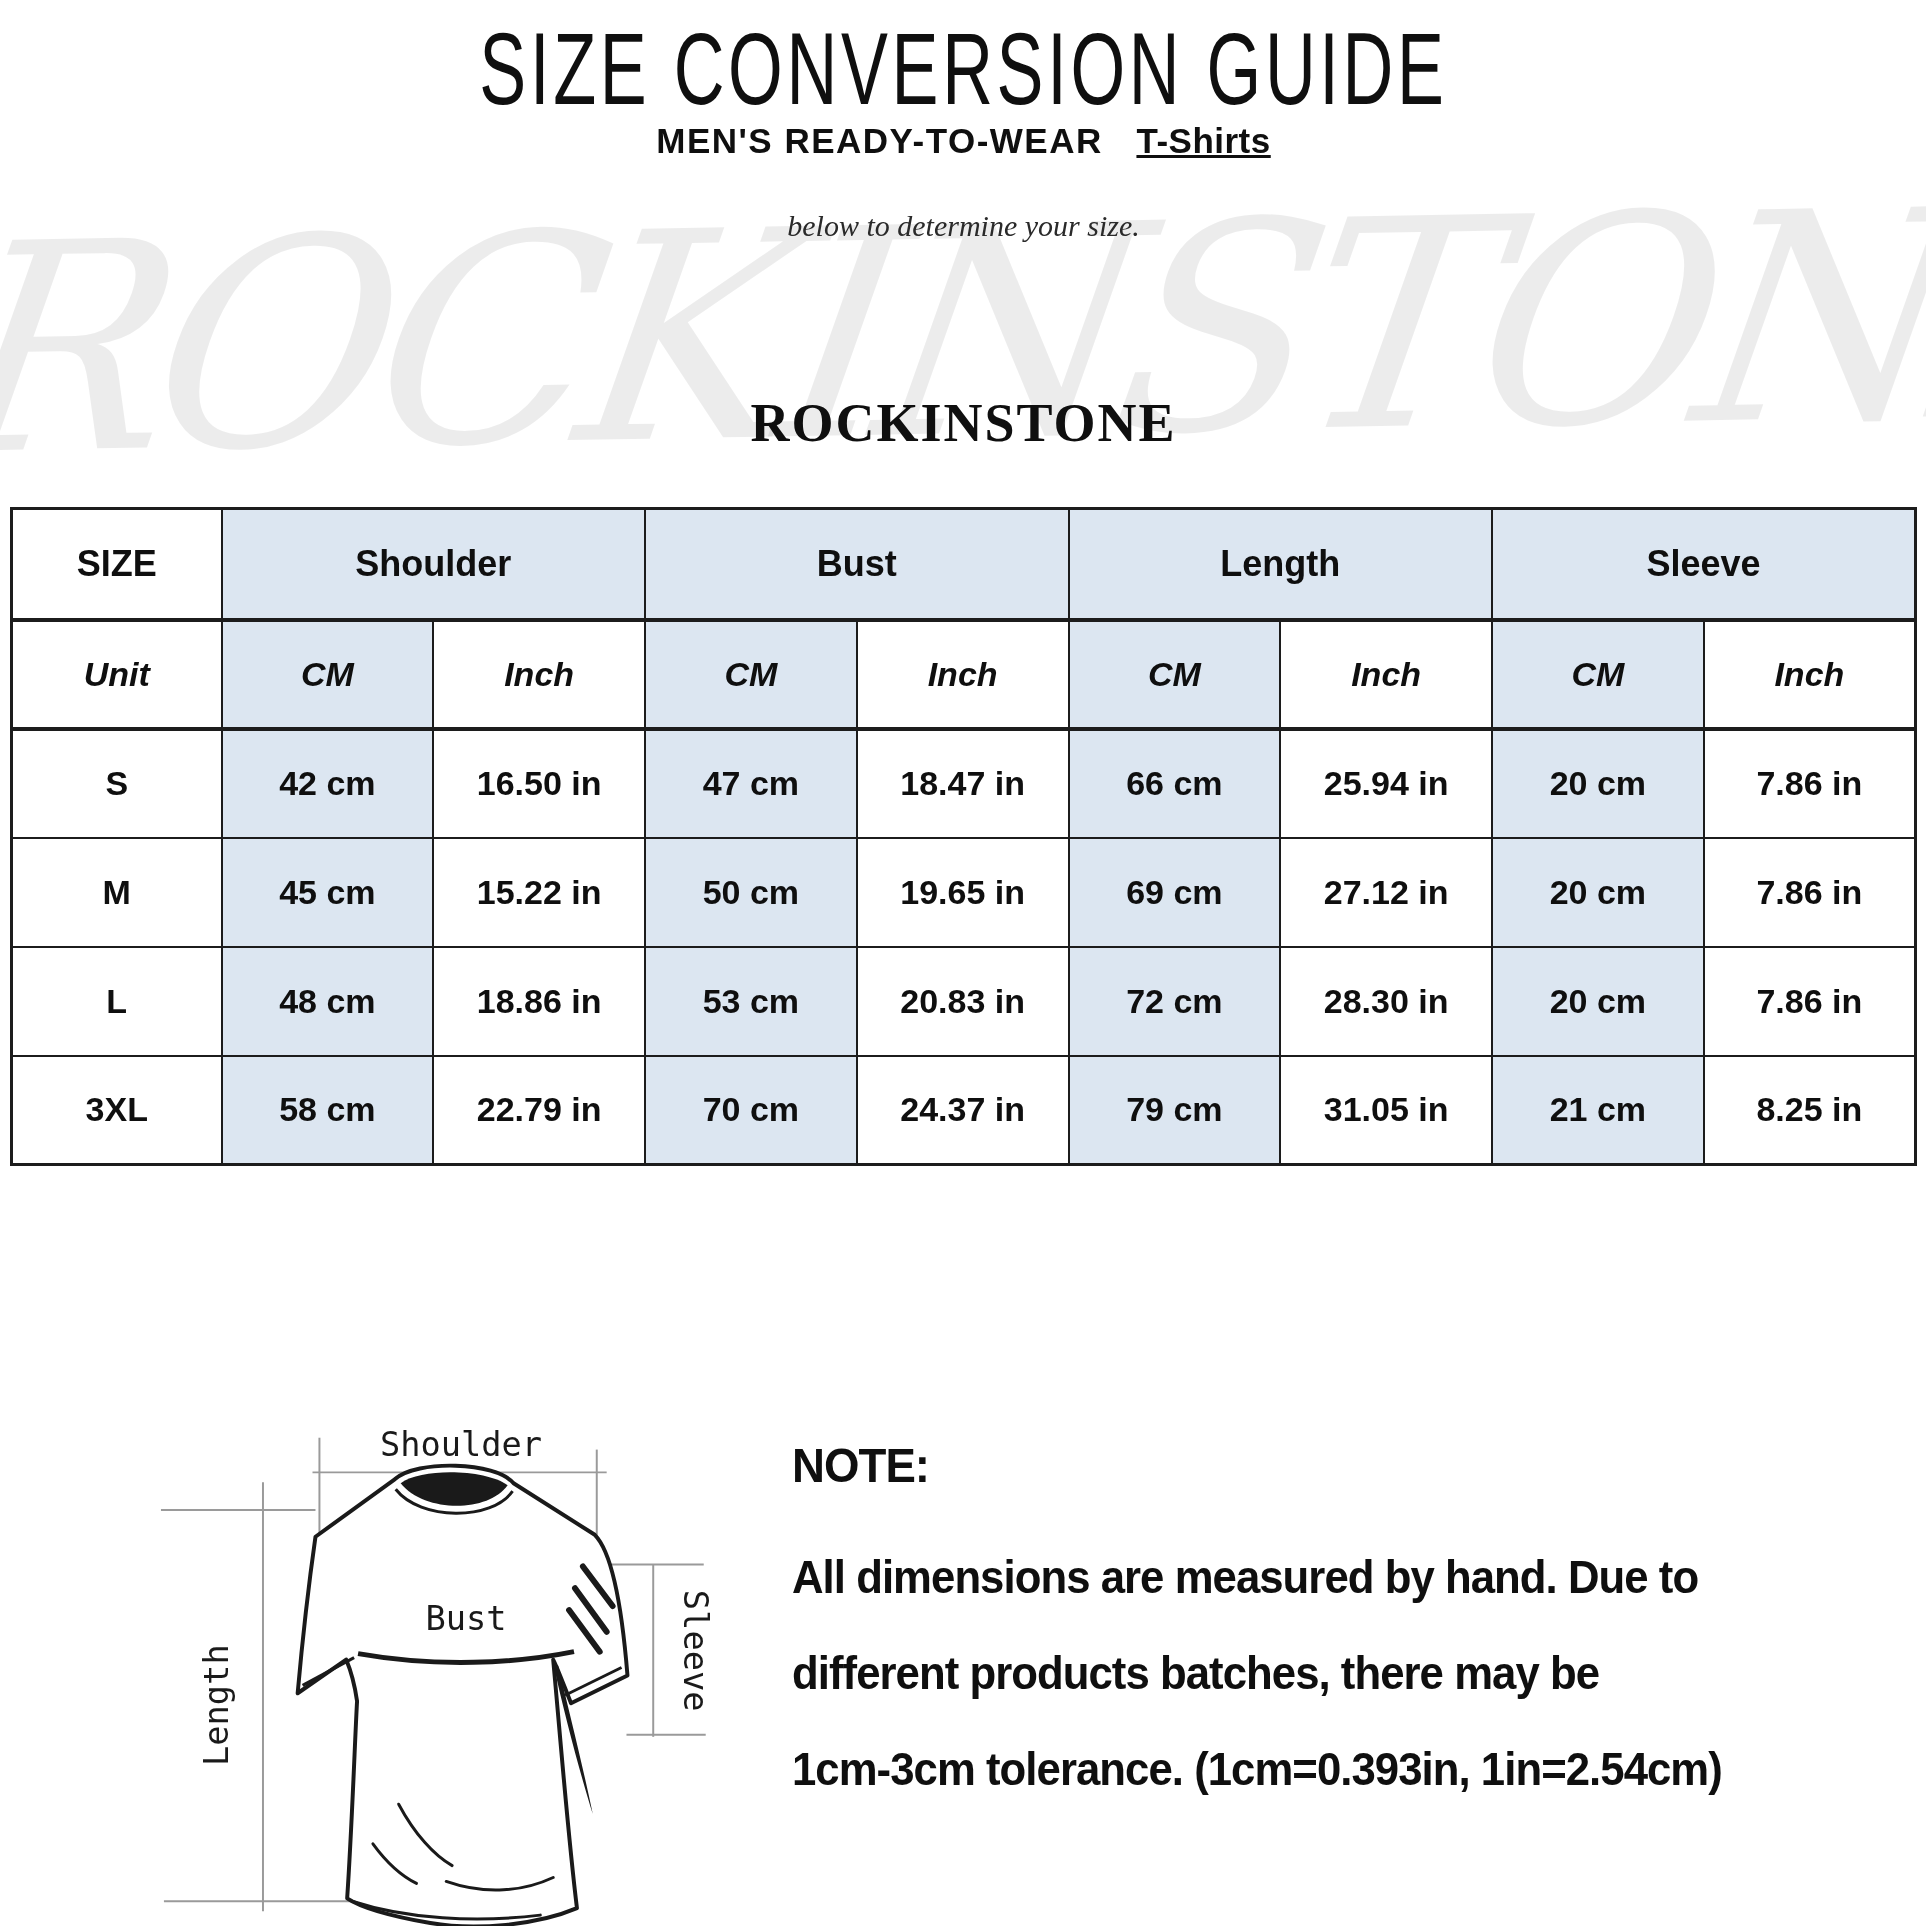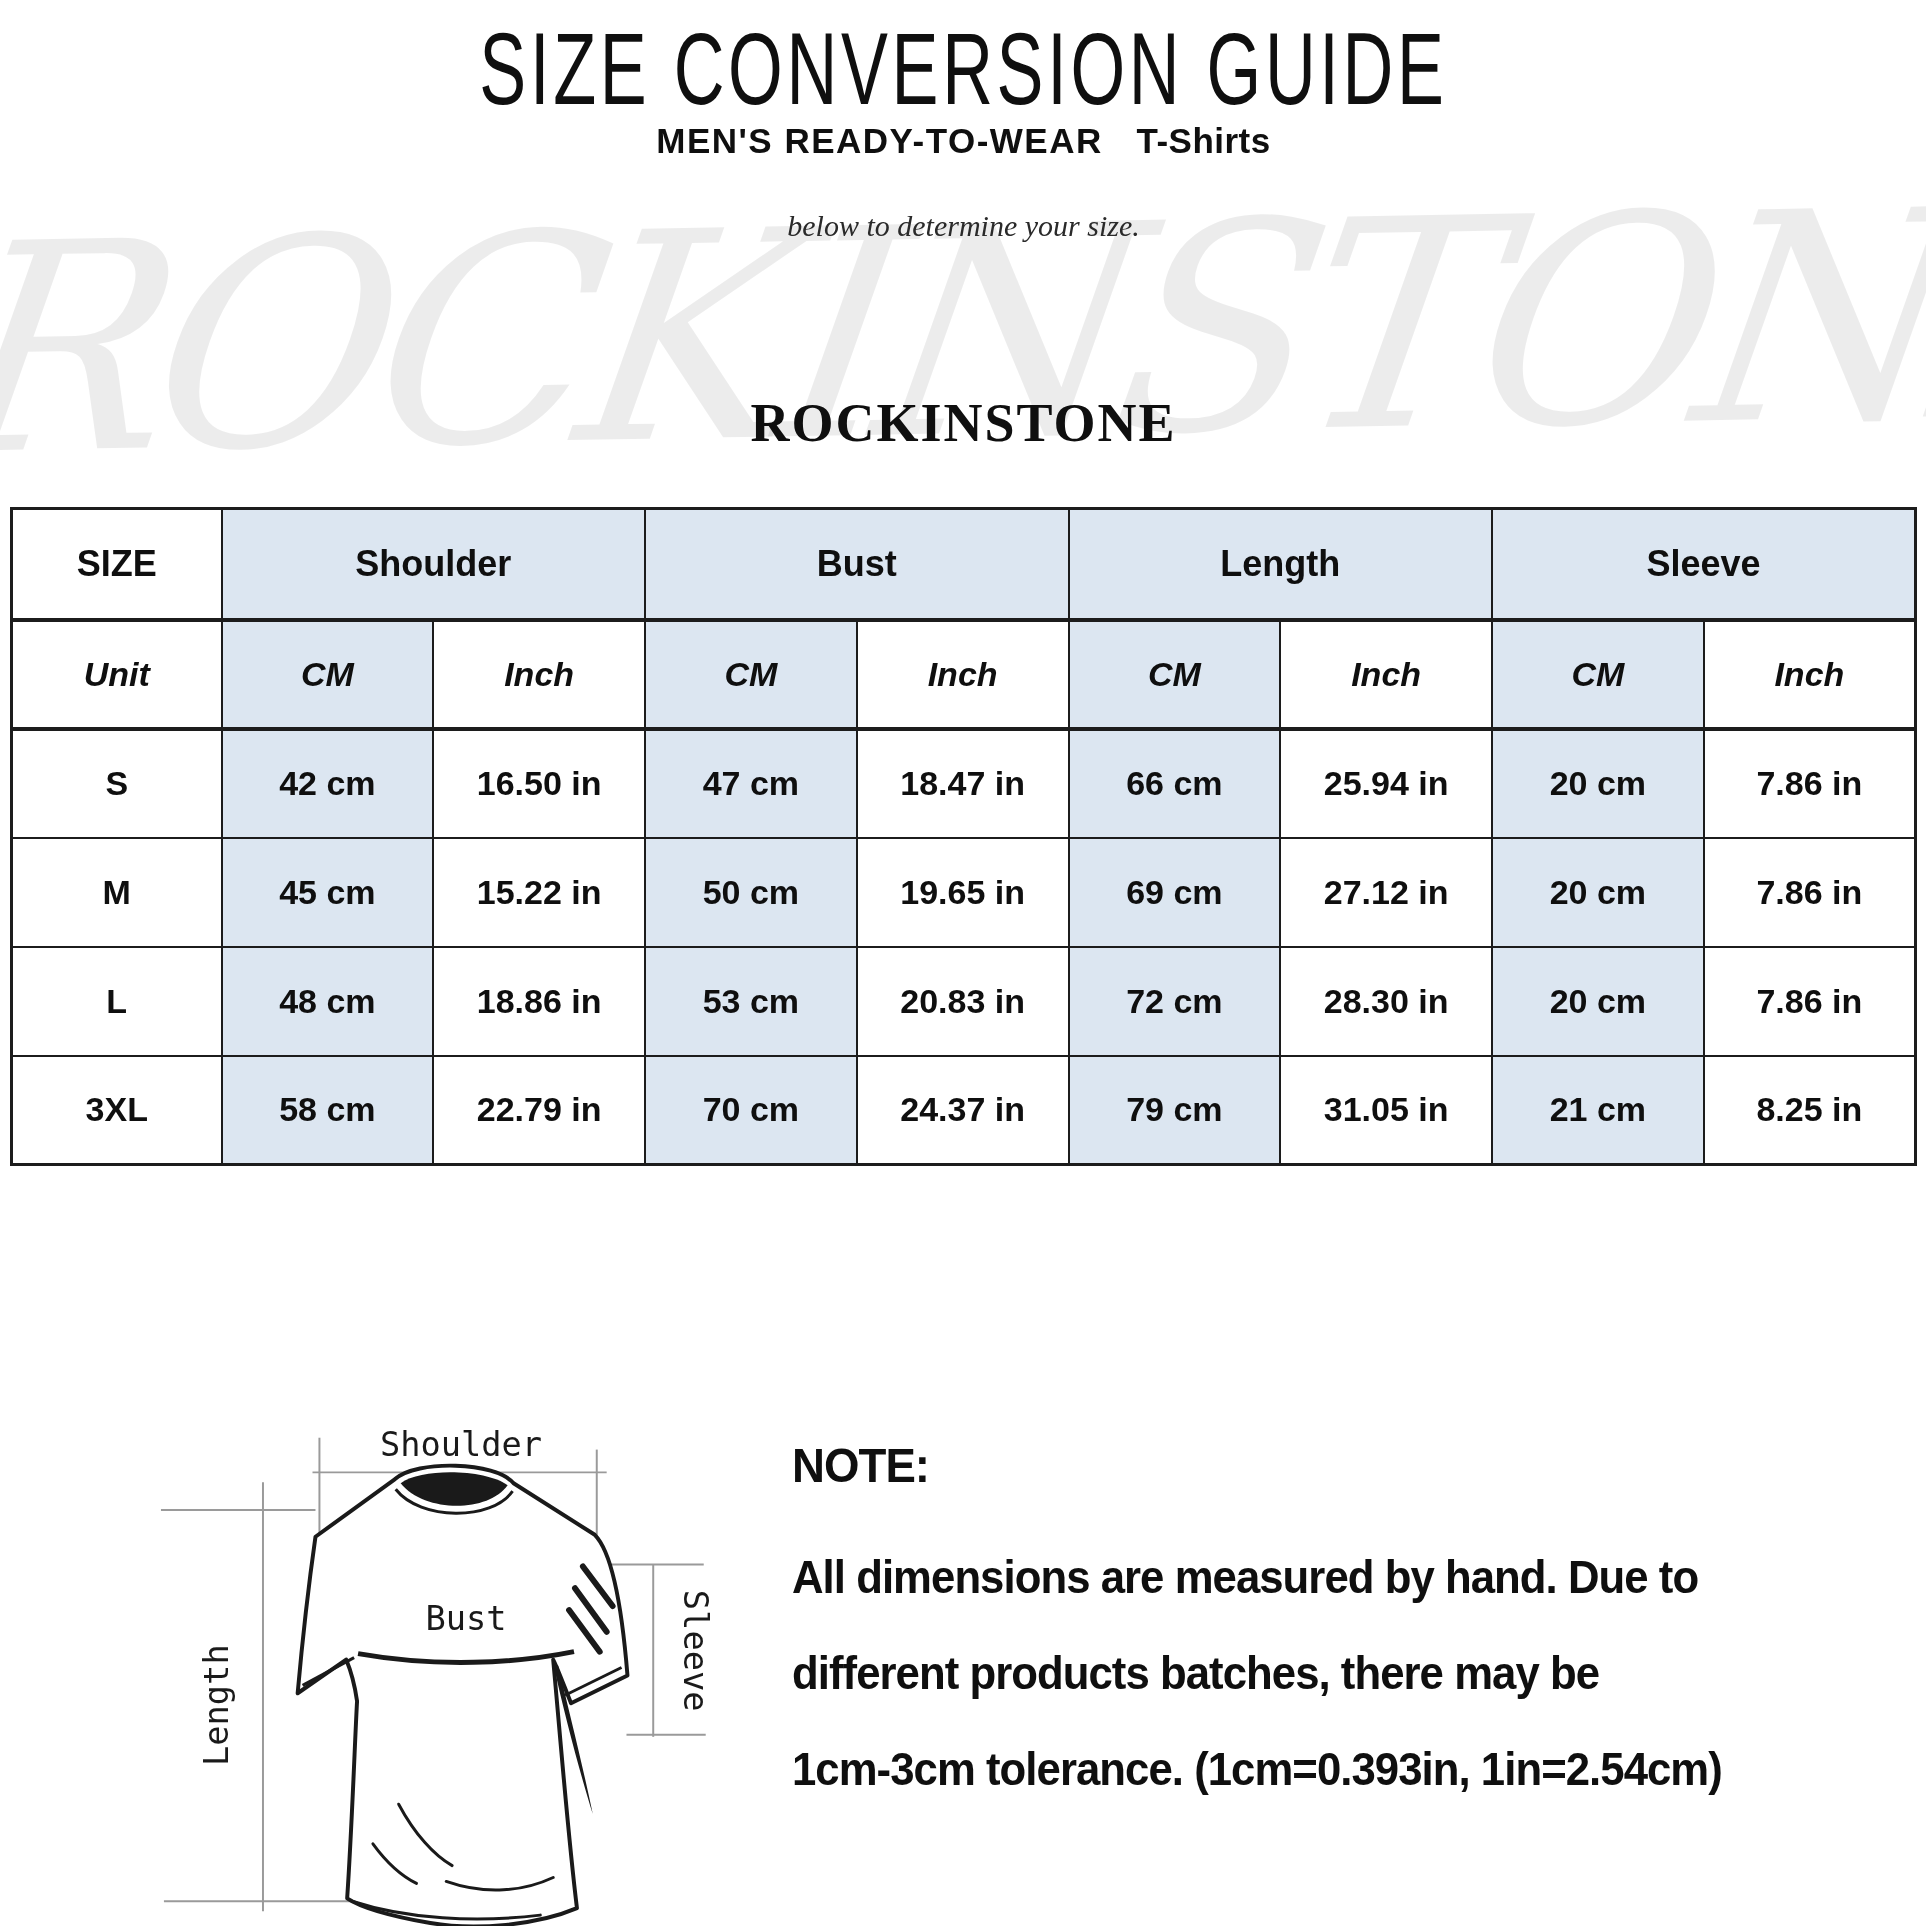--- a/index.html
+++ b/index.html
@@ -8,21 +8,21 @@
     font-family:"Liberation Sans", sans-serif;color:#0f0f0f;overflow:hidden;
   }
   .centered{position:absolute;left:0;right:0;text-align:center;}
 
   
   .page-title{
     top:10px;font-size:95px;font-weight:400;letter-spacing:5px;
     transform:scaleX(0.74) scaleY(1.08);transform-origin:center top;white-space:nowrap;
   }
   .subtitle{top:121px;font-size:35px;font-weight:bold;letter-spacing:1.5px;}
-  .subtitle .product{letter-spacing:0.5px;}
+  .subtitle .product{letter-spacing:0.5px;text-decoration:underline;}
   .description{
     top:200px;font-family:"Liberation Serif", serif;font-style:italic;
     font-size:30px;line-height:51px;color:#2a2a2a;
   }
   .brand{
     top:392px;font-family:"Liberation Serif", serif;font-size:54px;
     font-weight:bold;letter-spacing:2px;
   }
   .watermark{
     position:absolute;top:213px;left:-20px;width:2030px;height:297px;

